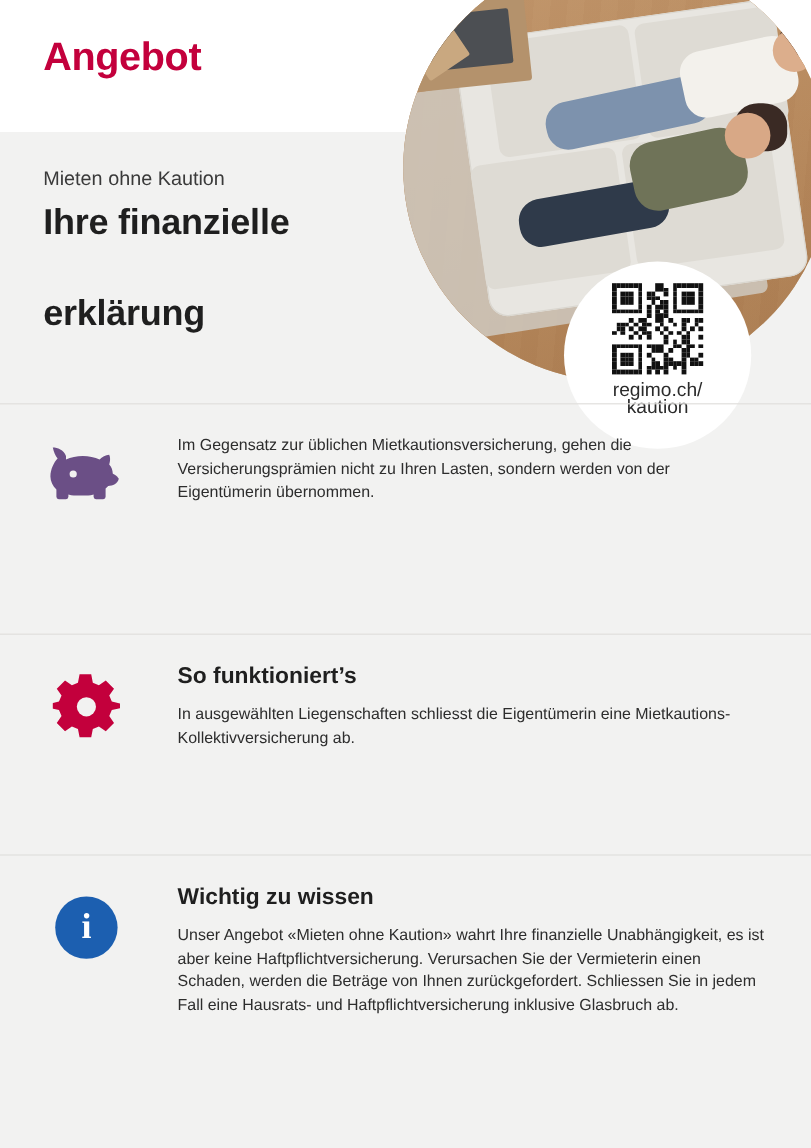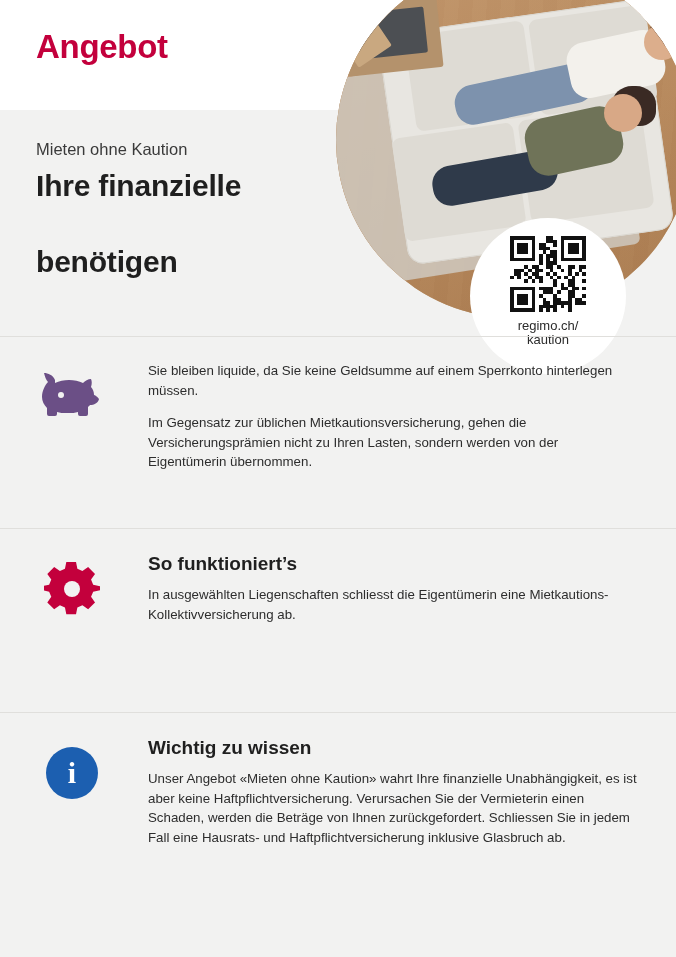--- a/index.html
+++ b/index.html
@@ -181,21 +181,21 @@
     width: 76px;
     height: 76px;
     display: grid;
     grid-template-columns: repeat(21, 1fr);
     grid-template-rows: repeat(21, 1fr);
     background: #ffffff;
   }
   .qr i { background: #111; }
   .qr-caption {
     margin-top: 7px;
-    font-size: 13px;
+    font-size: 16px;
     line-height: 14px;
     text-align: center;
     color: #2b2b2b;
   }
 
   
   .headline {
     position: absolute;
     top: 140px;
     left: 36px;
@@ -753,35 +753,34 @@
       <div>regimo.ch/</div>
       <div>kaution</div>
     </div>
   </div>
 
   <div class="headline">
     <p class="kicker">Mieten ohne Kaution</p>
     <h1 class="h1">
       <span>Ihre finanzielle</span><br>
       <br>
-      <span>benötigen</span>
+      <span>erklärung</span>
     </h1>
   </div>
 
   <div class="section sec1">
     <div class="sec-inner">
       <div class="sec-icon">
         <svg class="ico-piggy" viewBox="0 0 62 54" xmlns="http://www.w3.org/2000/svg" aria-hidden="true">
           <path d="M14 10c-2-5-7-7-11-7 1 4 2 7 4 9C4 15 1 21 1 27c0 4 2 8 5 11v6a2 2 0 0 0 2 2h6a2 2 0 0 0 2-2v-2c3 1 6 1 9 1h3c3 0 6 0 9-1v2a2 2 0 0 0 2 2h6a2 2 0 0 0 2-2v-7c4-3 6-7 6-12 0-3-1-6-3-8 1-3 1-6 0-8-3 0-6 2-8 4-4-2-9-3-14-3-5 0-10 1-14 3z" fill="#6b4f86"></path>
           <circle cx="20" cy="25" r="3" fill="#f2f2f1"></circle>
           <path d="M49 24c4 0 7 2 9 5-1 4-5 6-9 6z" fill="#6b4f86"></path>
         </svg>
       </div>
       <div class="sec-body">
-        <p>Sie bleiben liquide, da Sie keine Geldsumme auf einem Sperrkonto hinterlegen müssen.</p>
         <p>Im Gegensatz zur üblichen Mietkautionsversicherung, gehen die Versicherungsprämien nicht zu Ihren Lasten, sondern werden von der Eigentümerin übernommen.</p>
       </div>
     </div>
   </div>
 
   <div class="section sec2">
     <div class="sec-inner">
       <div class="sec-icon">
         <svg class="ico-gear" viewBox="0 0 56 56" xmlns="http://www.w3.org/2000/svg" aria-hidden="true">
           <path d="M23 1h10l1.4 7.1 5.2 2.2 5.9-4.1 7.1 7.1-4.1 5.9 2.2 5.2L58 26v4l-7.3 1.6-2.2 5.2 4.1 5.9-7.1 7.1-5.9-4.1-5.2 2.2L33 55H23l-1.4-7.1-5.2-2.2-5.9 4.1-7.1-7.1 4.1-5.9L5.3 31.6-2 30v-4l7.3-1.6 2.2-5.2-4.1-5.9 7.1-7.1 5.9 4.1 5.2-2.2z" fill="#c3003c" transform="translate(0,0) scale(0.97)"></path>

